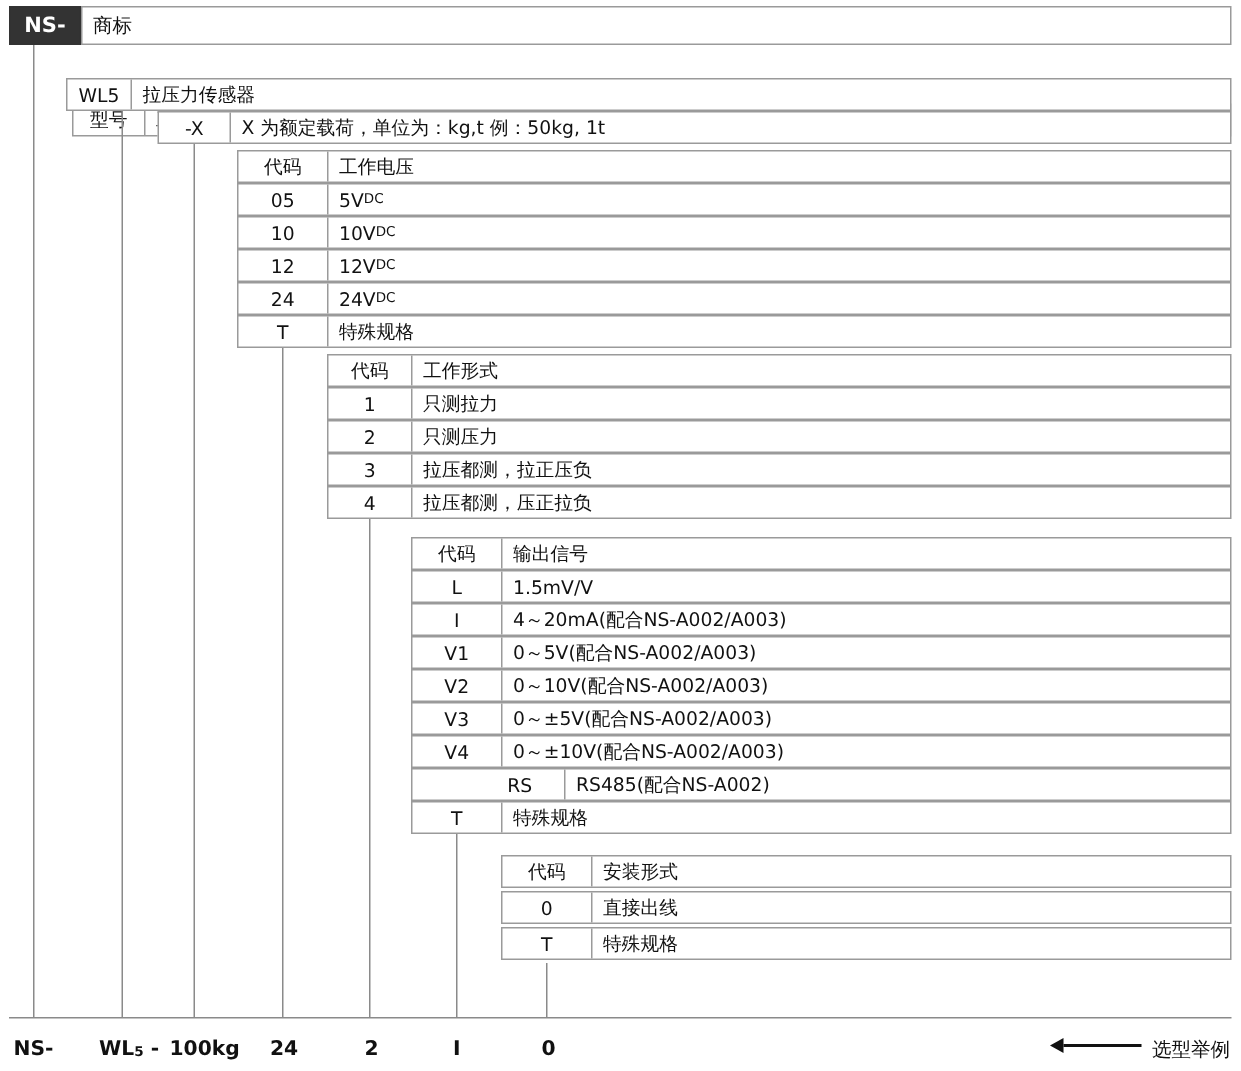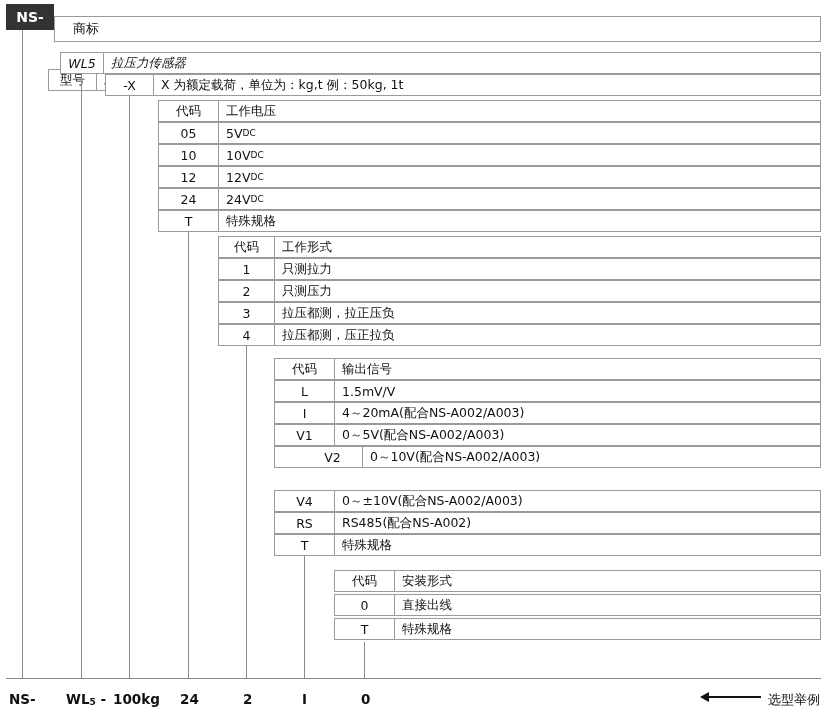--- a/index.html
+++ b/index.html
@@ -55,27 +55,27 @@
     background:#333333;
     color:#ffffff;
     display:flex;align-items:center;justify-content:center;
     font-weight:bold;
     font-size:14px;
     box-sizing:border-box;
     border:1px solid #333;
   }
   .top-row{
     position:absolute;
-    left:54px;top:16px;
+    left:54px;top:4px;
     right:6px;
     height:26px;
     box-sizing:border-box;
     border:1px solid #9a9a9a;
     display:flex;align-items:center;
-    padding-left:18px;
+    padding-left:7px;
     font-size:13px;
     background:#fff;
   }
 
   
   .vline{
     position:absolute;
     width:1px;
     background:#8a8a8a;
   }
@@ -122,21 +122,21 @@
 <div id="stage">
 
   <div class="ns-block">NS-</div>
   <div class="top-row">商标</div>
 
   <div class="row" style="left:48px;top:30px;right:6px;margin-top:39px;">
     <div class="cell-code" style="width:48px;">型号</div>
     <div class="cell-desc">工作电压</div>
   </div>
 
-  <div class="row" style="left:60px;top:52px;right:6px;font-style:italic;">
+  <div class="row" style="left:44px;top:52px;right:6px;">
     <div class="cell-code" style="width:43px;">WL5</div>
     <div class="cell-desc">拉压力传感器</div>
   </div>
 
   <div class="row" style="left:105px;top:74px;right:6px;">
     <div class="cell-code" style="width:48px;">-X</div>
     <div class="cell-desc">X 为额定载荷，单位为：kg,t 例：50kg, 1t</div>
   </div>
 
   <div class="row hdr" style="left:158px;top:100px;right:6px;">
@@ -206,29 +206,33 @@
     <div class="cell-desc">1.5mV/V</div>
   </div>
   <div class="row" style="left:274px;top:402px;right:6px;">
     <div class="cell-code" style="width:60px;">I</div>
     <div class="cell-desc">4～20mA(配合NS-A002/A003)</div>
   </div>
   <div class="row" style="left:274px;top:424px;right:6px;">
     <div class="cell-code" style="width:60px;text-align:center;">V1</div>
     <div class="cell-desc">0～5V(配合NS-A002/A003)</div>
   </div>
-  <div class="row" style="left:274px;top:446px;right:6px;padding-left:28px;">
+  <div class="row" style="left:274px;top:446px;right:6px;">
     <div class="cell-code" style="width:60px;">V2</div>
     <div class="cell-desc">0～10V(配合NS-A002/A003)</div>
+  </div>
+  <div class="row" style="left:274px;top:468px;right:6px;">
+    <div class="cell-code" style="width:60px;">V3</div>
+    <div class="cell-desc">0～±5V(配合NS-A002/A003)</div>
   </div>
   <div class="row" style="left:274px;top:490px;right:6px;">
     <div class="cell-code" style="width:60px;">V4</div>
     <div class="cell-desc">0～±10V(配合NS-A002/A003)</div>
   </div>
-  <div class="row" style="left:274px;top:512px;right:6px;">
+  <div class="row" style="left:274px;top:512px;right:6px;padding-left:42px;">
     <div class="cell-code" style="width:60px;">RS</div>
     <div class="cell-desc">RS485(配合NS-A002)</div>
   </div>
   <div class="row" style="left:274px;top:534px;right:6px;">
     <div class="cell-code" style="width:60px;">T</div>
     <div class="cell-desc">特殊规格</div>
   </div>
 
   <div class="row hdr" style="left:334px;top:570px;right:6px;">
     <div class="cell-code" style="width:60px;">代码</div>

